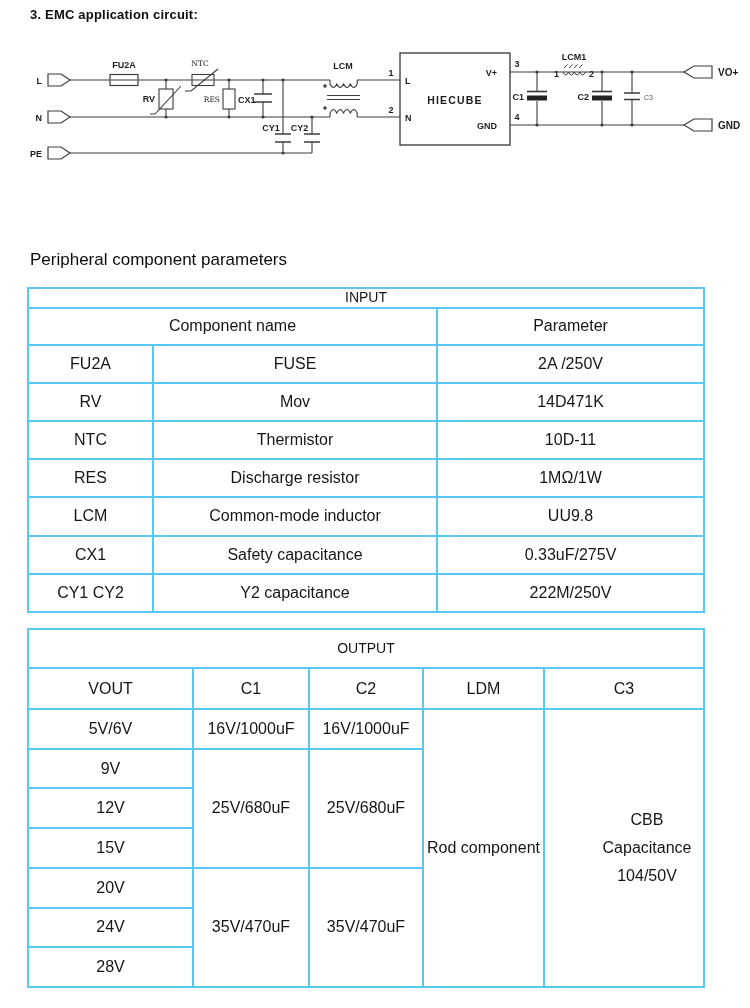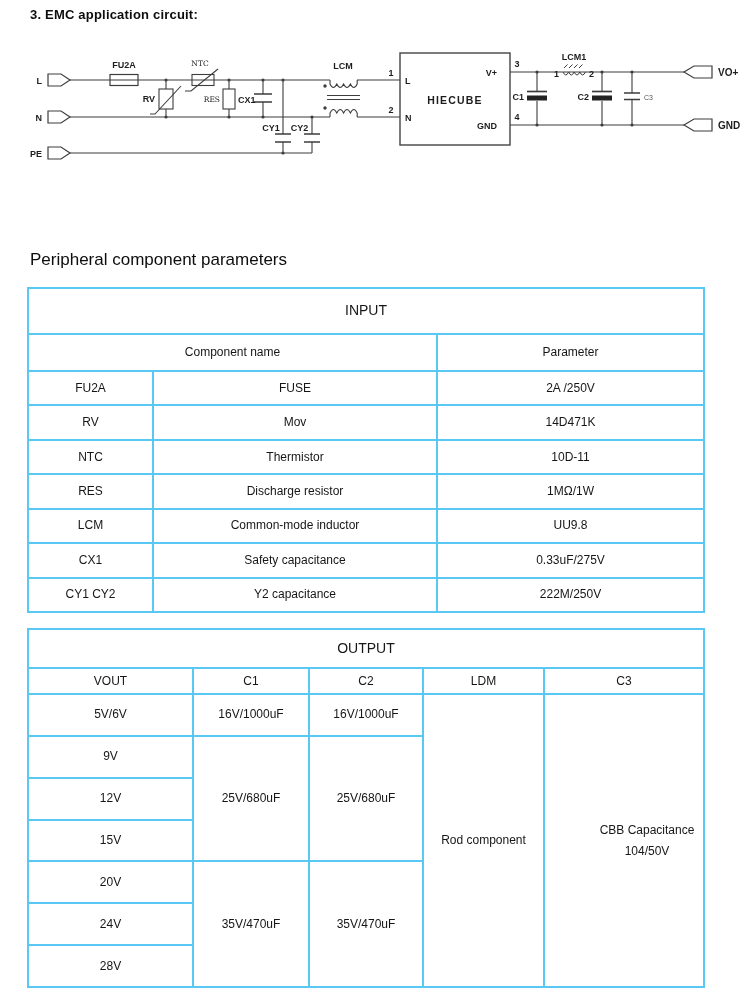--- a/index.html
+++ b/index.html
@@ -17,29 +17,29 @@
     font-size:17px;font-weight:400;color:#0d0d0d;
   }
   .circuit-wrap{position:absolute;left:0;top:35px;width:750px;height:185px;}
 
   table.blue{
     border-collapse:collapse;table-layout:fixed;position:absolute;left:27px;width:676px;
     background:#fff;
   }
   table.blue td{
     border:2px solid #5ac8f5;text-align:center;vertical-align:middle;
-    font-size:12px;font-weight:400;color:#161616;padding:0;line-height:1.25;
+    font-size:16px;font-weight:400;color:#161616;padding:0;line-height:1.25;
   }
   table.blue td.section{font-size:14px;}
   #input-table{top:287px;height:326px;}
   #output-table{top:628px;height:360px;}
-  #input-table tr.t-title{height:46px;margin-left:42px;}
+  #input-table tr.t-title{height:19px;margin-left:42px;}
   #input-table tr.t-head{height:37px;}
   #output-table tr.t-title{height:39px;}
-  #output-table tr.t-head{height:26px;}
+  #output-table tr.t-head{height:41px;}
   .two-line div{line-height:1.75;padding-left:46px;}
   svg text{fill:#1d1d1d;}
   .lbl{font-weight:bold;font-size:9px;font-family:"Liberation Sans",sans-serif;}
   .lbl10{font-weight:bold;font-size:10px;font-family:"Liberation Sans",sans-serif;}
   .lblser{font-weight:normal;font-size:7.5px;font-family:"DejaVu Serif",serif;}
   .lblsm{font-weight:normal;font-size:7px;fill:#555;font-family:"Liberation Sans",sans-serif;}
   .modname{font-weight:bold;font-size:10.5px;letter-spacing:1.2px;font-family:"Liberation Sans",sans-serif;}
 </style>
 </head>
 <body>

